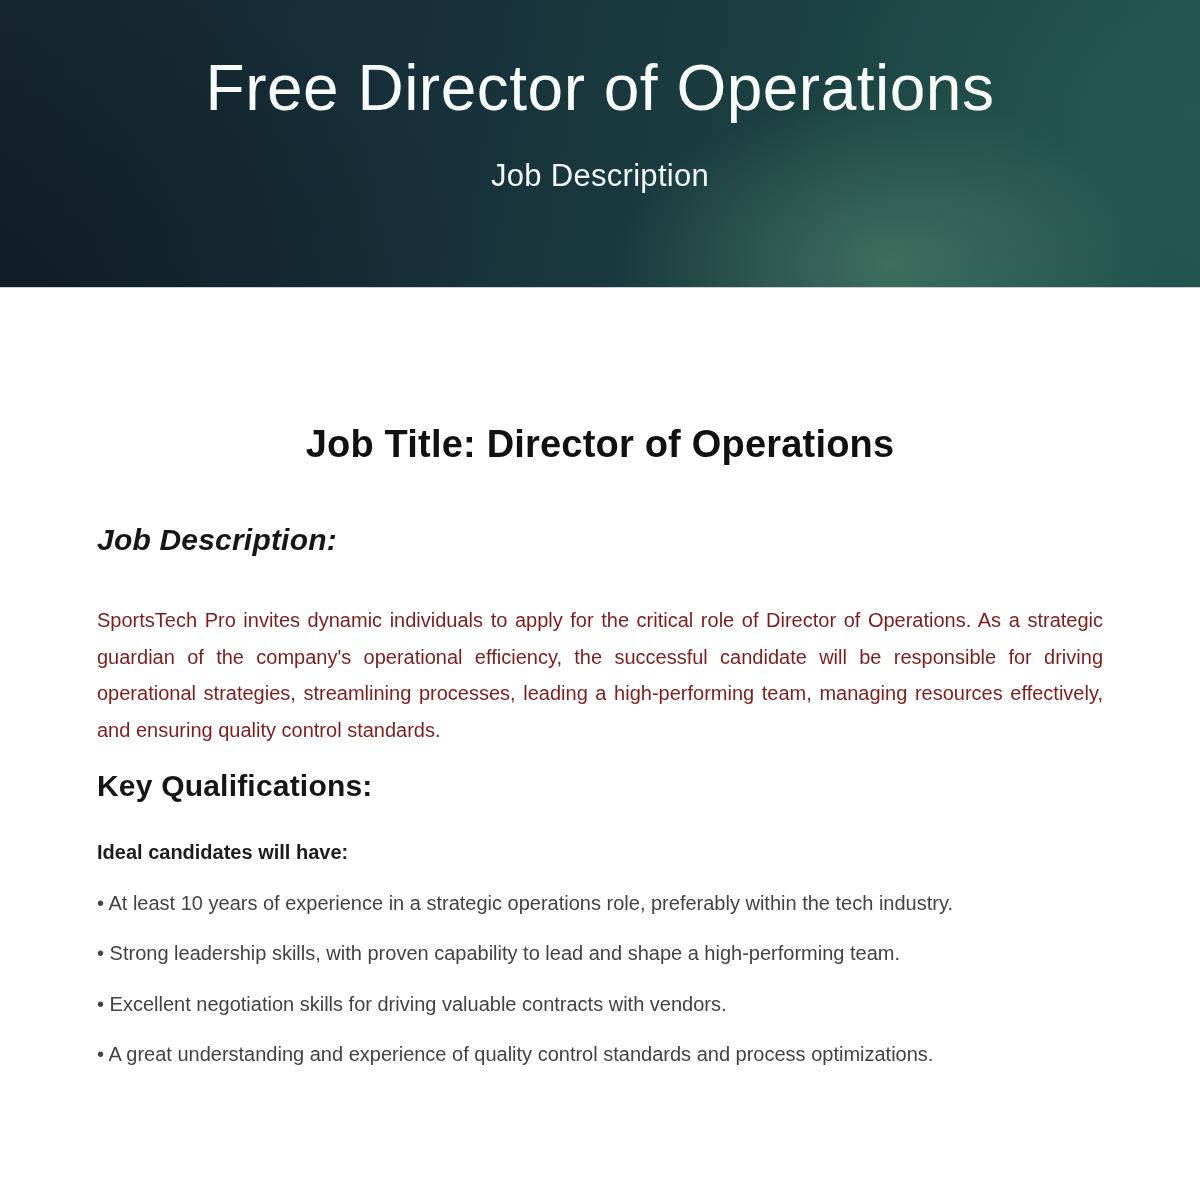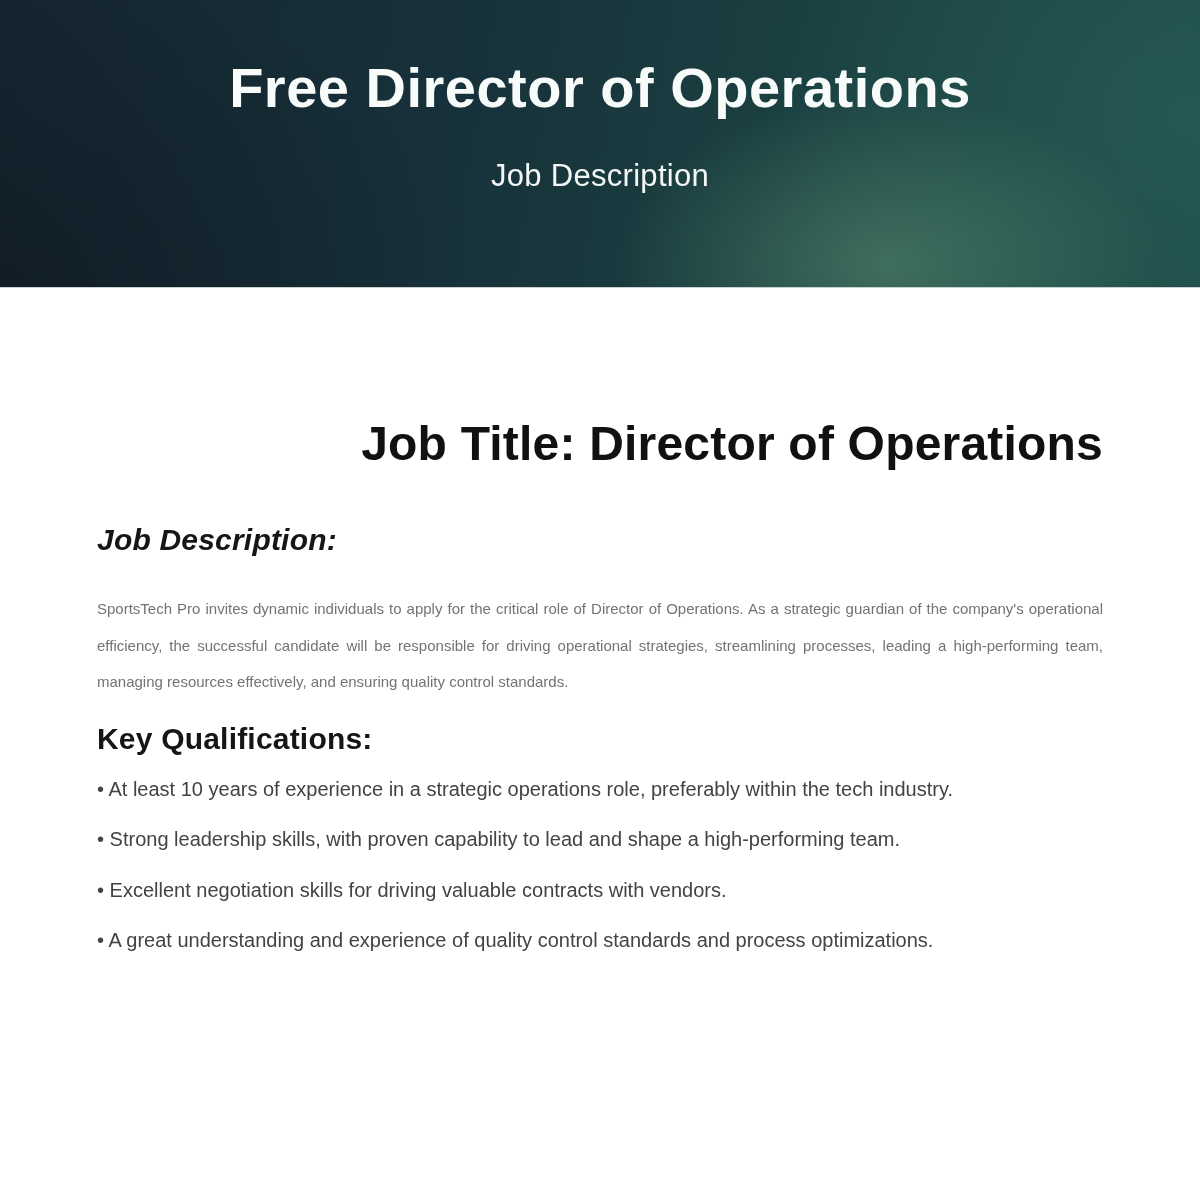--- a/index.html
+++ b/index.html
@@ -29,23 +29,23 @@
     background:
       radial-gradient(ellipse 420px 260px at 74% 92%, rgba(96, 150, 118, 0.50), rgba(96,150,118,0) 65%),
       radial-gradient(ellipse 560px 420px at 99% 40%, rgba(42, 96, 90, 0.55), rgba(42,96,90,0) 72%),
       radial-gradient(ellipse 700px 500px at 0% 110%, rgba(10, 16, 24, 0.45), rgba(10,16,24,0) 70%),
       linear-gradient(100deg, #152530 0%, #17313a 38%, #1c4343 70%, #1f4f4a 100%);
   }
 
   .banner-title {
     margin-top: 58px;
     color: #f7fbfa;
-    font-size: 56px;
+    font-size: 64px;
     line-height: 60px;
-    font-weight: 700;
+    font-weight: 400;
     letter-spacing: 0.5px;
     text-align: center;
   }
 
   .banner-subtitle {
     margin-top: 40px;
     color: #f2f7f6;
     font-size: 31px;
     line-height: 36px;
     font-weight: 300;
@@ -53,44 +53,44 @@
     text-align: left;
   }
 
   
   .content {
     padding: 0 97px;
   }
 
   .job-title {
     margin-top: 132px;
-    text-align: right;
-    font-size: 48px;
+    text-align: center;
+    font-size: 38px;
     line-height: 48px;
     font-weight: 700;
     color: #111111;
     letter-spacing: 0.2px;
   }
 
   .section-heading {
     font-size: 30px;
     line-height: 36px;
     font-weight: 700;
     color: #161616;
     letter-spacing: 0.2px;
   }
 
   .section-heading.first { margin-top: 54px; font-style: italic; }
   .section-heading.second { margin-top: 20px; }
 
   .body-paragraph {
-    margin-top: 33px;
-    font-size: 15px;
+    margin-top: 44px;
+    font-size: 20px;
     line-height: 36.5px;
-    color: #737373;
+    color: #7f1d1d;
     text-align: justify;
     text-justify: inter-word;
   }
 
   .bold-intro {
     margin-top: 30px;
     font-size: 20px;
     line-height: 36.5px;
     font-weight: 700;
     color: #1d1d1d;
@@ -124,20 +124,21 @@
   <div class="content">
 
     <h1 class="job-title">Job Title: Director of Operations</h1>
 
     <h2 class="section-heading first">Job Description:</h2>
 
     <p class="body-paragraph">SportsTech Pro invites dynamic individuals to apply for the critical role of Director of Operations. As a strategic guardian of the company's operational efficiency, the successful candidate will be responsible for driving operational strategies, streamlining processes, leading a high-performing team, managing resources effectively, and ensuring quality control standards.</p>
 
     <h2 class="section-heading second">Key Qualifications:</h2>
 
+    <p class="bold-intro">Ideal candidates will have:</p>
 
     <div class="bullet-list">
       <p class="bullet-item"><span class="bullet-dot">•</span> <span>At least 10 years of experience in a strategic operations role, preferably within the tech industry.</span></p>
       <p class="bullet-item"><span class="bullet-dot">•</span> <span>Strong leadership skills, with proven capability to lead and shape a high-performing team.</span></p>
       <p class="bullet-item"><span class="bullet-dot">•</span> <span>Excellent negotiation skills for driving valuable contracts with vendors.</span></p>
       <p class="bullet-item"><span class="bullet-dot">•</span> <span>A great understanding and experience of quality control standards and process optimizations.</span></p>
     </div>
 
   </div>
 

